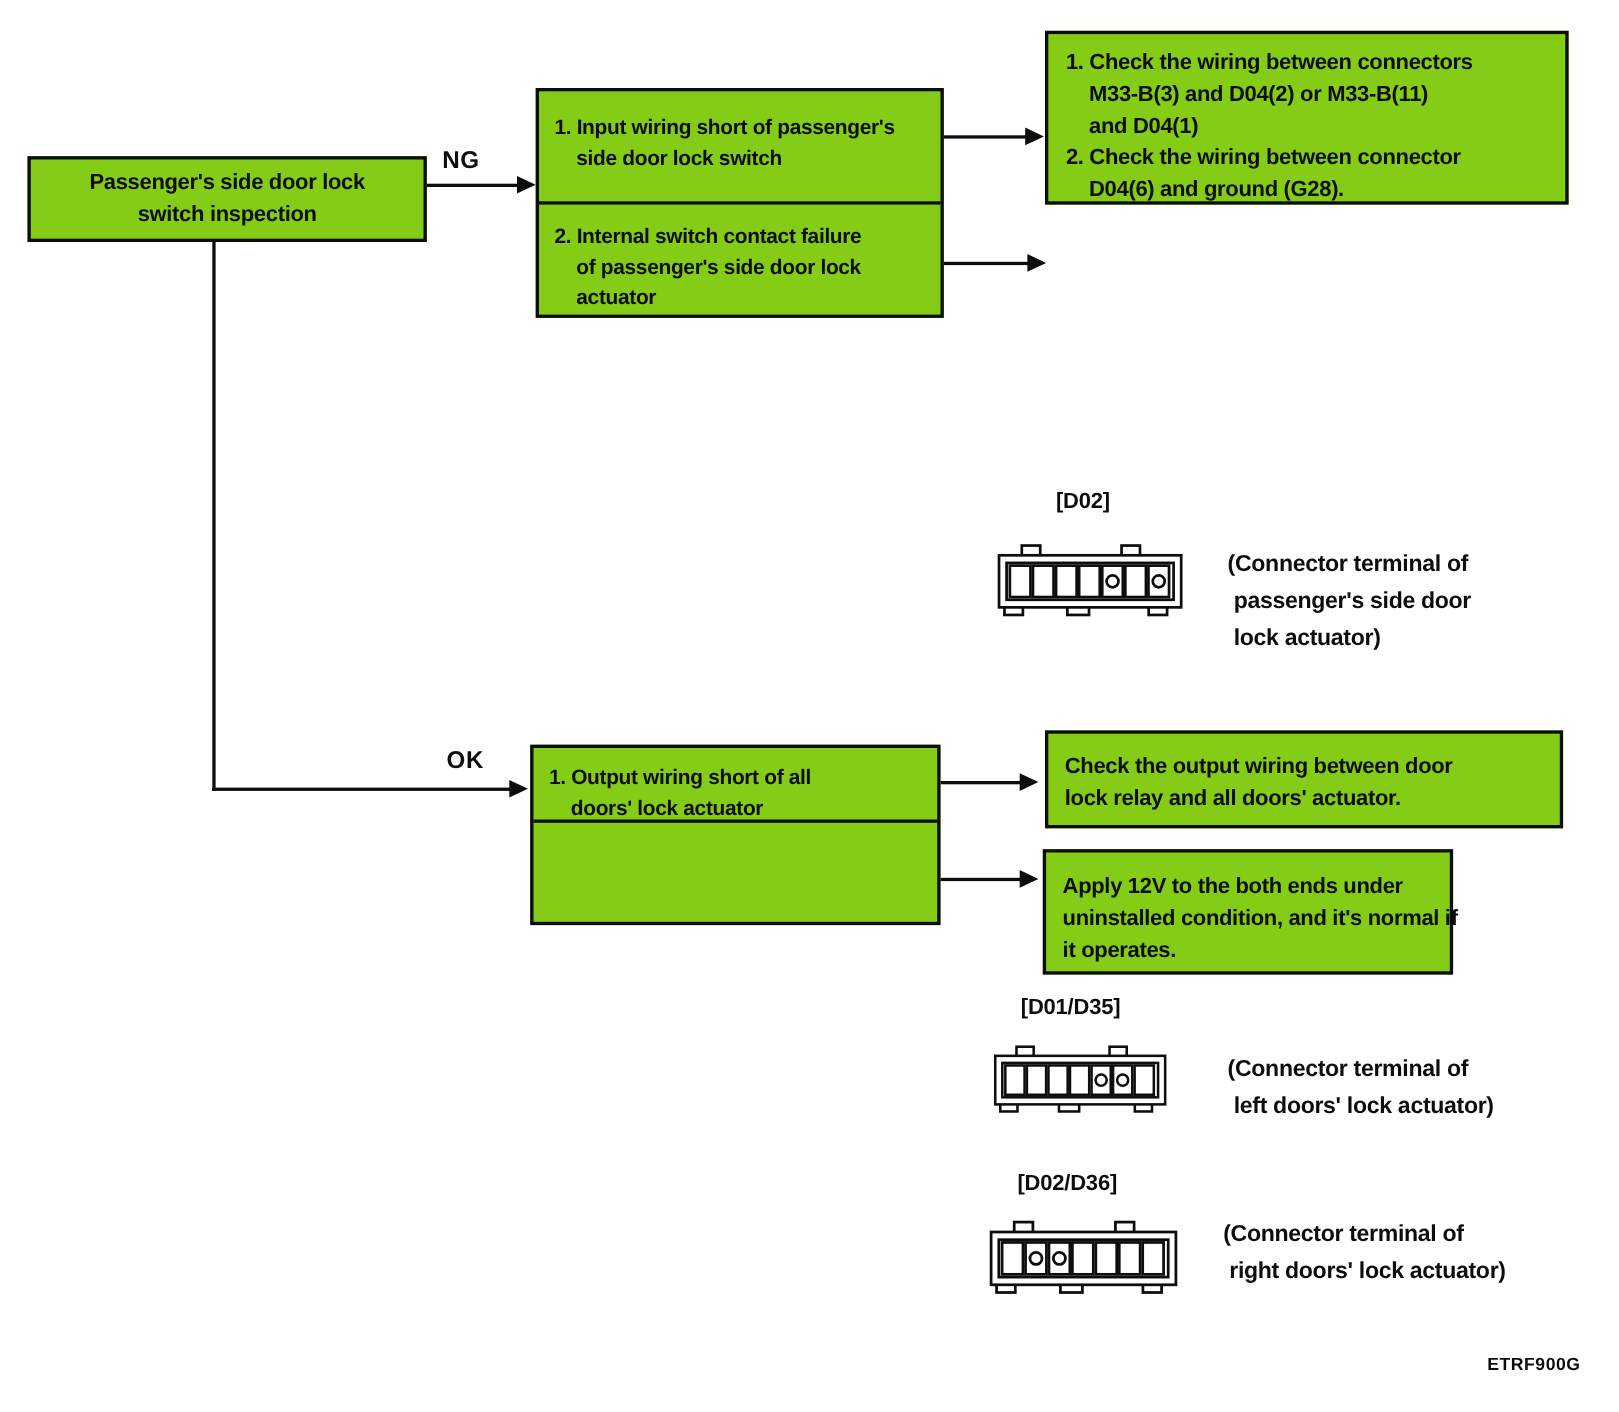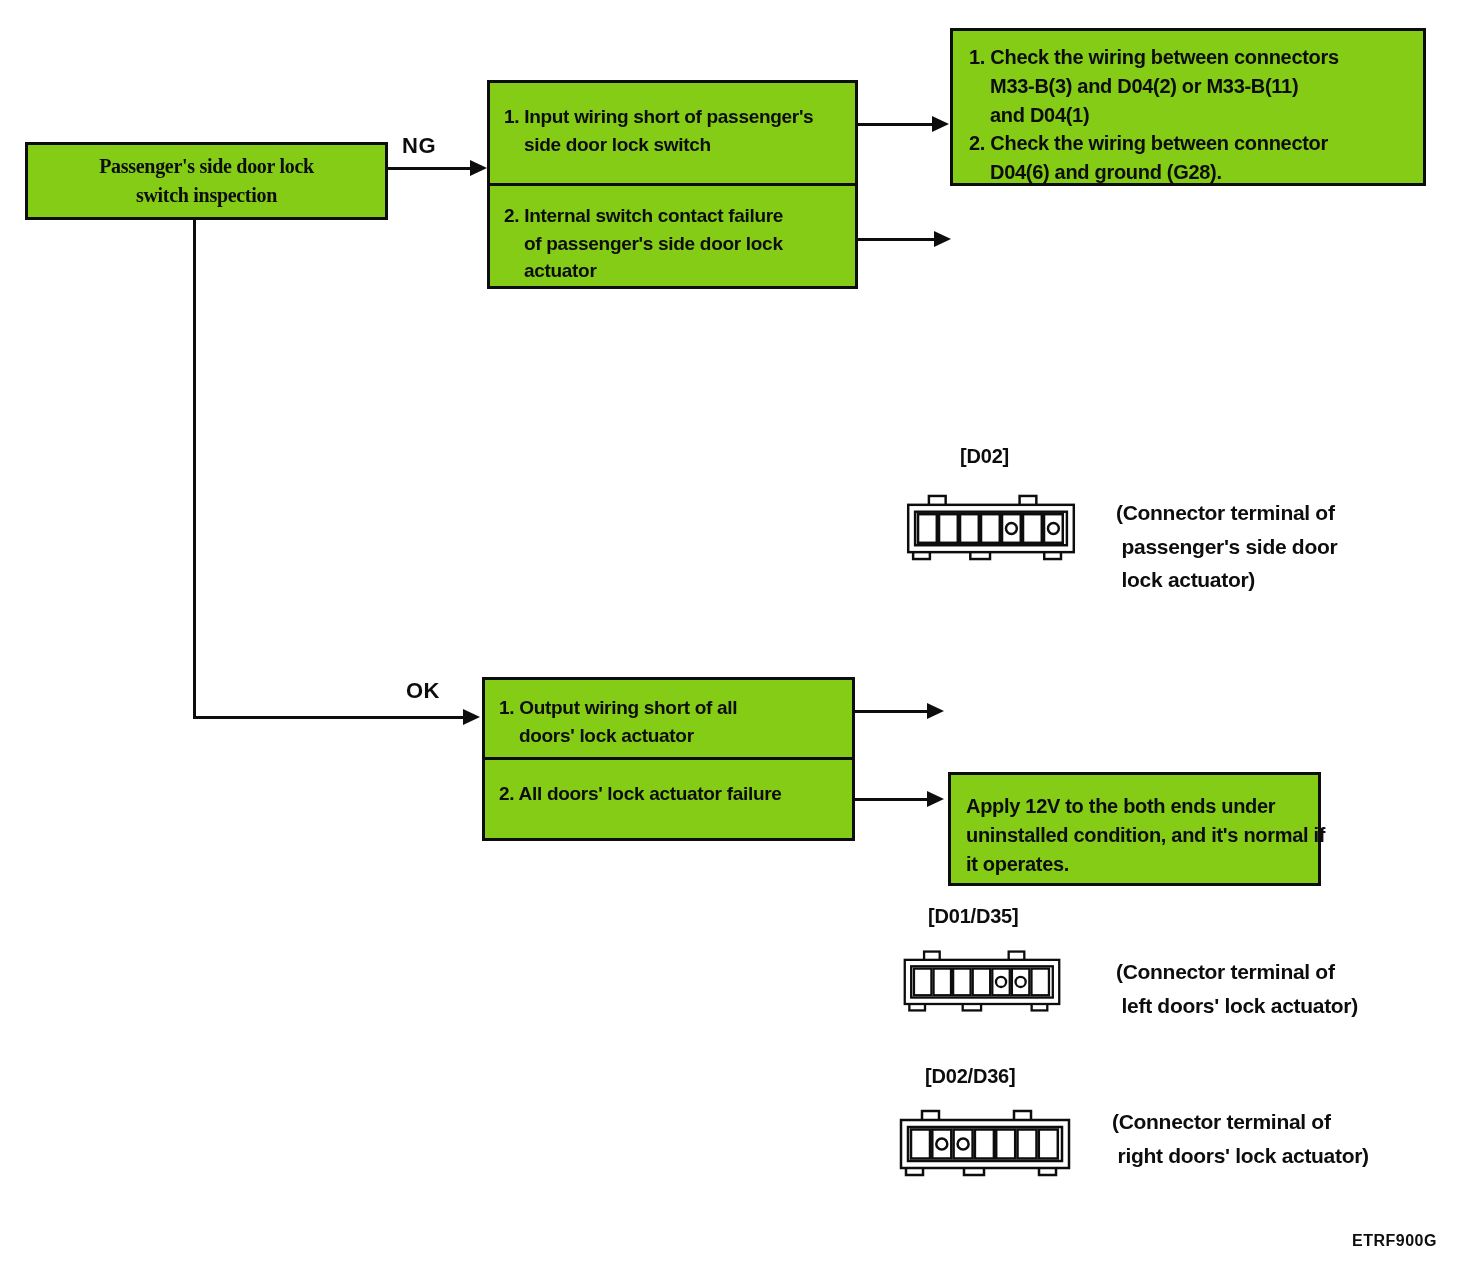--- a/index.html
+++ b/index.html
@@ -5,21 +5,21 @@
   html,body{margin:0;padding:0;background:#ffffff;}
   .sheet{
     position:relative;width:1472px;height:1284px;background:#ffffff;
     font-family:"Liberation Sans",sans-serif;color:#0d0d0d;overflow:hidden;
   }
   .box{position:absolute;border:3px solid #0d0d0d;background:#84cc16;box-sizing:border-box;}
   .txt{white-space:pre;font-weight:bold;letter-spacing:-0.3px;}
   .t20{font-size:20px;line-height:1.44;}
   .t19{font-size:19px;line-height:1.46;}
   .t18{font-size:18px;line-height:1.66;}
-  .center{display:flex;align-items:center;justify-content:center;text-align:center;font-family:Liberation Serif, serif;}
+  .center{display:flex;align-items:center;justify-content:center;text-align:center;}
   .cell{box-sizing:border-box;}
   .divider{border-bottom:3px solid #0d0d0d;}
   .branch-label{position:absolute;font-weight:bold;font-size:22px;letter-spacing:0.5px;}
   .conn-label{position:absolute;font-weight:bold;font-size:20px;letter-spacing:-0.2px;}
   .caption{position:absolute;font-weight:bold;font-size:21px;line-height:1.6;white-space:pre;letter-spacing:-0.3px;margin-left:30px;}
   .hline{position:absolute;height:3px;background:#0d0d0d;}
   .vline{position:absolute;width:3px;background:#0d0d0d;}
   .arrowhead{
     position:absolute;width:0;height:0;
     border-top:8px solid transparent;border-bottom:8px solid transparent;
@@ -92,32 +92,33 @@
   <div class="caption" style="left:1086px;top:496px;">(Connector terminal of
  passenger's side door
  lock actuator)</div>
 
   <div class="vline" style="left:193px;top:219px;height:500px;"></div>
   <div class="hline" style="left:193px;top:716px;width:272px;"></div>
   <div class="arrowhead" style="left:463px;top:709px;"></div>
   <div class="branch-label" style="left:406px;top:678px;">OK</div>
 
   <div class="box" style="left:482px;top:677px;width:373px;height:164px;">
-    <div class="cell divider" style="height:80px;padding:14px 6px 0 14px;">
+    <div class="cell divider" style="height:68px;padding:14px 6px 0 14px;">
       <div class="txt t19">1. Output wiring short of all
     doors' lock actuator</div>
-    </div>
-    <div class="cell" style="padding:20px 6px 0 14px;">
-      <div class="txt t19">2. All doors' lock actuator failure</div>
     </div>
   </div>
 
   <div class="hline" style="left:855px;top:710px;width:74px;"></div>
   <div class="arrowhead" style="left:927px;top:703px;"></div>
 
+  <div class="box" style="left:950px;top:664px;width:471px;height:89px;padding:16px 8px 0 15px;">
+    <div class="txt t20">Check the output wiring between door
+lock relay and all doors' actuator.</div>
+  </div>
 
   <div class="hline" style="left:855px;top:798px;width:74px;"></div>
   <div class="arrowhead" style="left:927px;top:791px;"></div>
 
   <div class="box" style="left:948px;top:772px;width:373px;height:114px;padding:17px 8px 0 15px;">
     <div class="txt t20">Apply 12V to the both ends under
 uninstalled condition, and it's normal if
 it operates.</div>
   </div>
 

